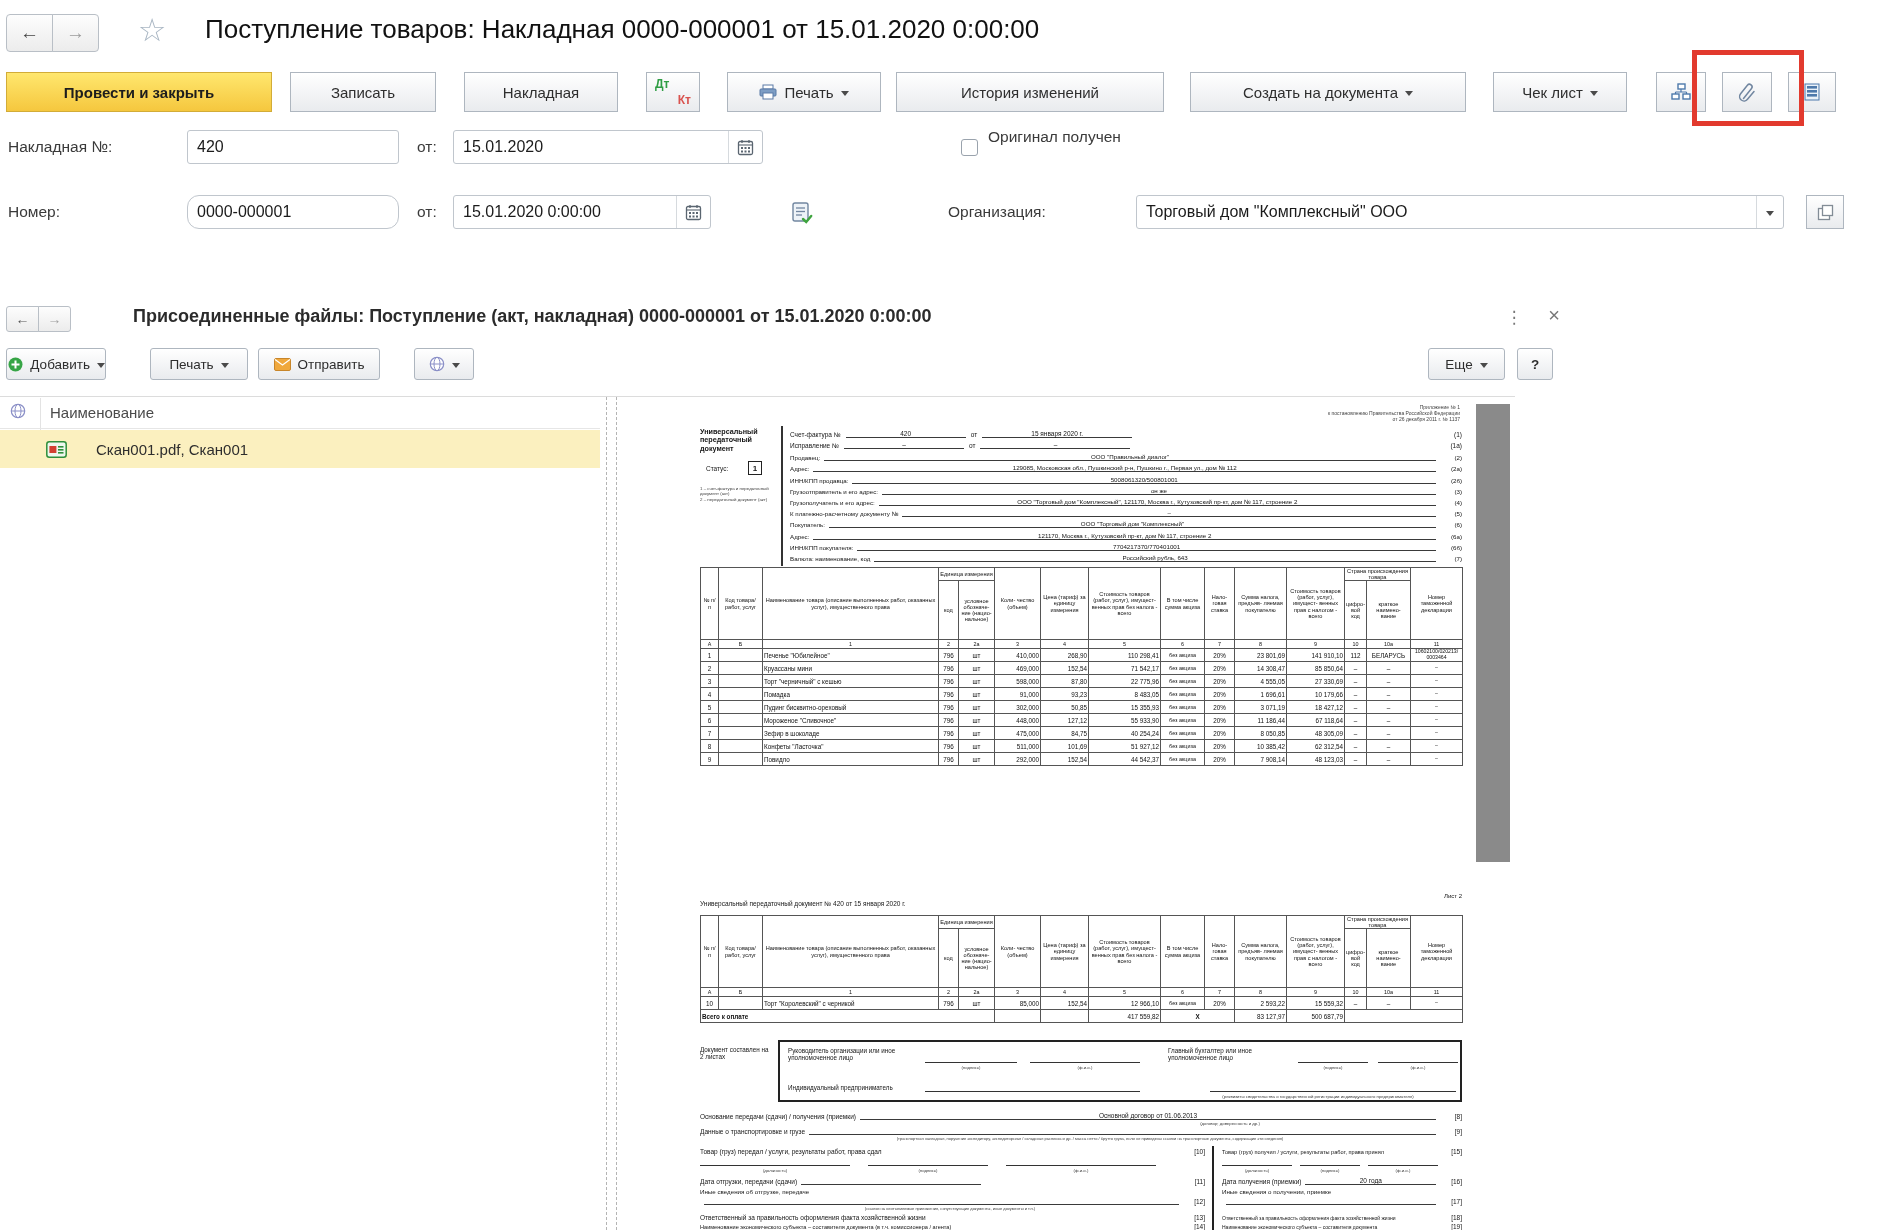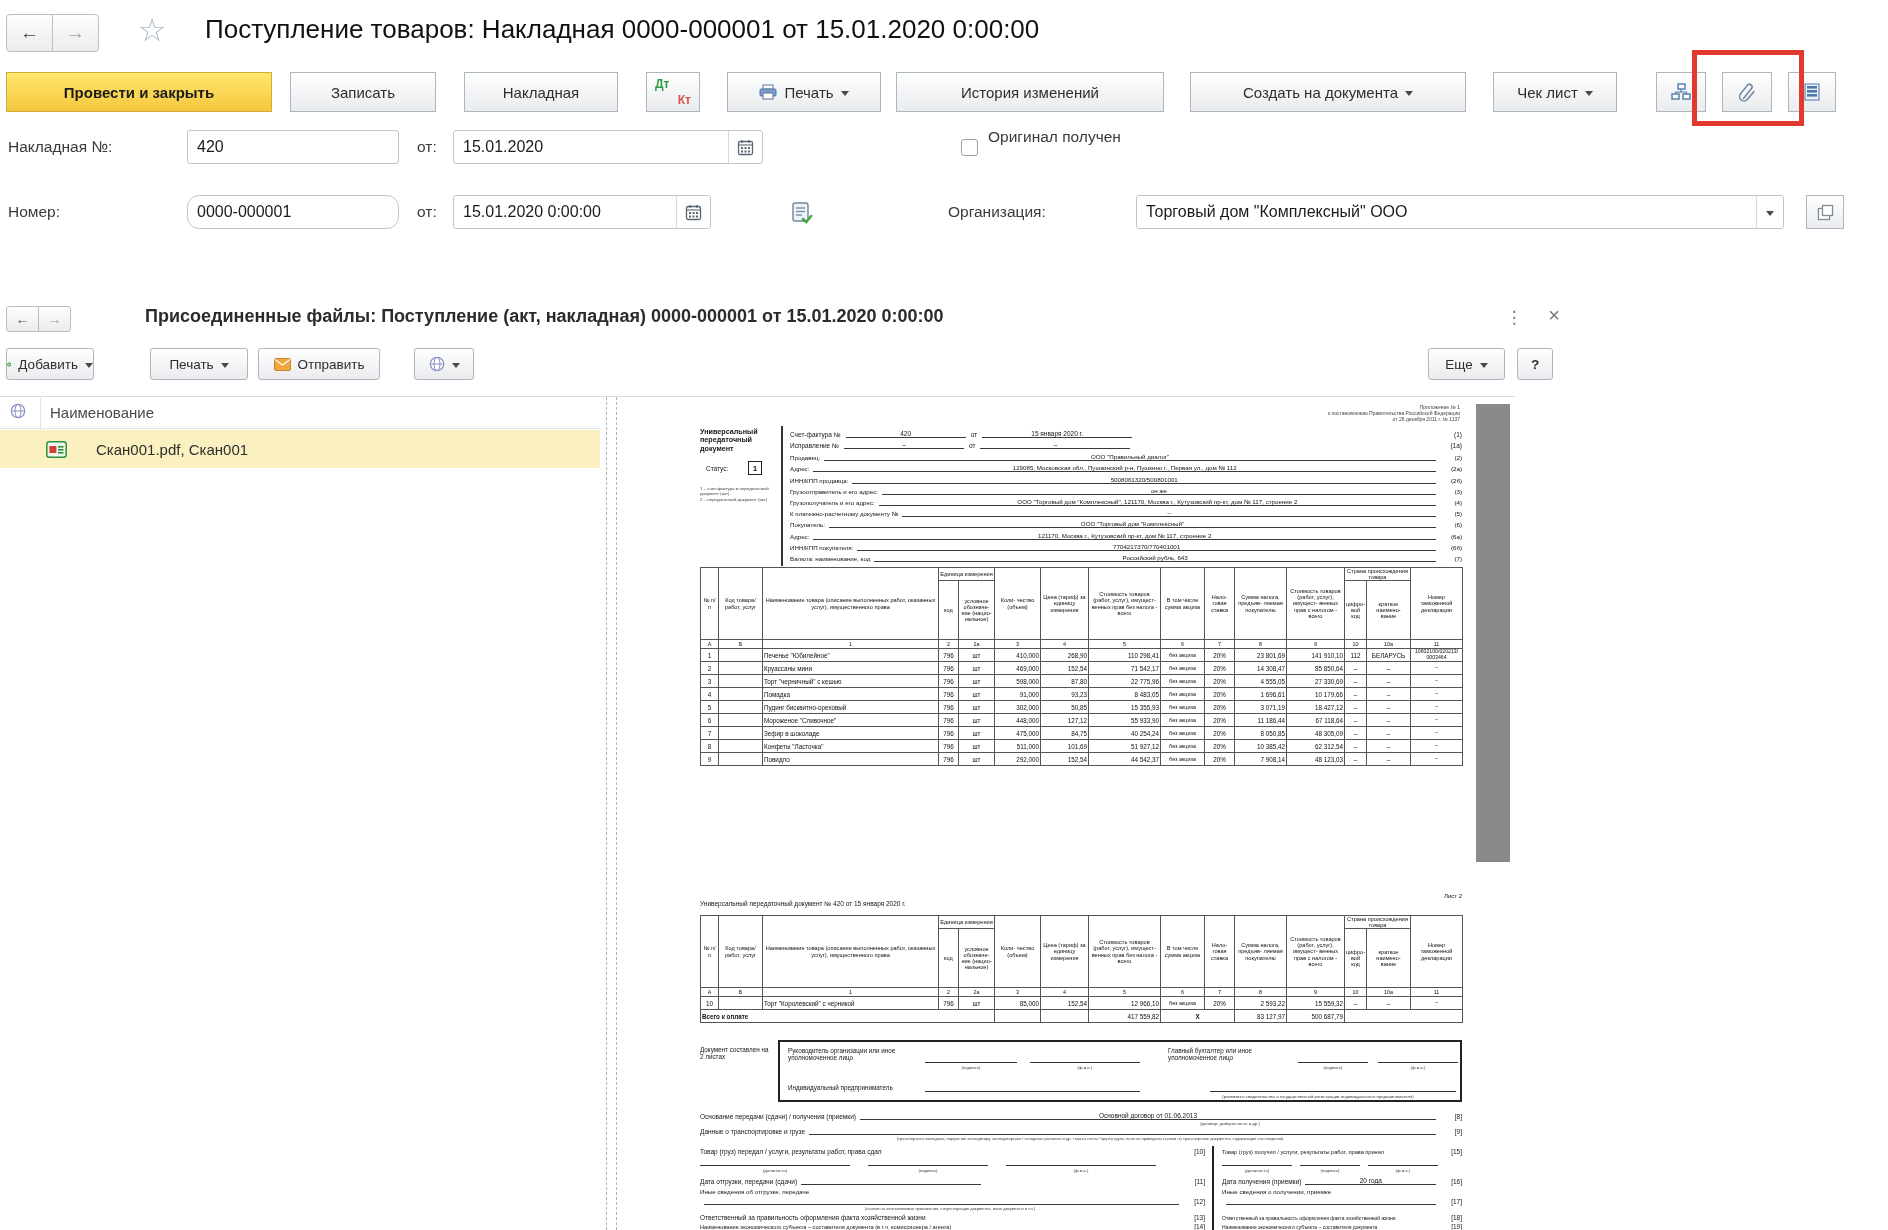--- a/index.html
+++ b/index.html
@@ -95,21 +95,21 @@
   <span>Печать</span>
     <span class="caret"></span>
 </div>
 <div class="btn h40" style="left:896px; width:268px;">
     <span>История изменений</span>
   </div>
 <div class="btn h40" style="left:1190px; width:276px;">
     <span>Создать на документа</span>
     <span class="caret"></span>
   </div>
-<div class="btn h40" style="left:1493px; width:124px;">
+<div class="btn h40" style="left:1493px; width:134px;">
     <span>Чек лист</span>
     <span class="caret"></span>
   </div>
 <div class="btn h40" style="left:1656px; width:50px;">
   <svg width="20" height="18" viewBox="0 0 20 18">
       <rect x="7" y="1" width="7" height="5" fill="#fff" stroke="#4d79ab" stroke-width="1.4"></rect>
       <rect x="1" y="11" width="7" height="5" fill="#fff" stroke="#4d79ab" stroke-width="1.4"></rect>
       <rect x="12" y="11" width="7" height="5" fill="#fff" stroke="#4d79ab" stroke-width="1.4"></rect>
       <path d="M10 6 V9 M10 9 H4.5 M10 9 H15.5 M4.5 9 V11 M15.5 9 V11" fill="none" stroke="#4d79ab" stroke-width="1.2"></path>
     </svg>
@@ -203,29 +203,29 @@
       <rect x="5.5" y="1.5" width="10" height="10" fill="#fff" stroke="#828c96" stroke-width="1.3"></rect>
     </svg>
 </div>
 
 <div class="navbtn" style="left:6px; top:306px; width:33px; height:26px; border-radius:3px 0 0 3px;">
   <span style="font-size:14px; color:#555;">←</span>
 </div>
 <div class="navbtn" style="left:38px; top:306px; width:33px; height:26px; border-radius:0 3px 3px 0;">
   <span style="font-size:14px; color:#a0a0a0;">→</span>
 </div>
-<div class="win-title" style="left:145px; top:306px;">Присоединенные файлы: Поступление (акт, накладная) 0000-000001 от 15.01.2020 0:00:00</div>
+<div class="win-title" style="left:133px; top:306px;">Присоединенные файлы: Поступление (акт, накладная) 0000-000001 от 15.01.2020 0:00:00</div>
 <div class="abs" style="left:1500px; top:303px; width:28px; height:28px; display:flex; align-items:center; justify-content:center; font-size:17px; color:#777;">
     <span>⋮</span>
   </div>
 <div class="abs" style="left:1540px; top:301px; width:28px; height:28px; display:flex; align-items:center; justify-content:center; font-size:20px; color:#777;">
     <span>×</span>
   </div>
 
-<div class="btn tb2" style="left:6px; width:88px;justify-content:flex-end;">
+<div class="btn tb2" style="left:6px; width:100px;justify-content:flex-end;">
   <svg width="15" height="15" viewBox="0 0 15 15">
       <circle cx="7.5" cy="7.5" r="7" fill="#36a546"></circle>
       <path d="M7.5 3.5 v8 M3.5 7.5 h8" stroke="#fff" stroke-width="2"></path>
     </svg>
   <span>Добавить</span>
     <span class="caret"></span>
 </div>
 <div class="btn tb2" style="left:150px; width:98px;">
     <span>Печать</span>
     <span class="caret"></span>

